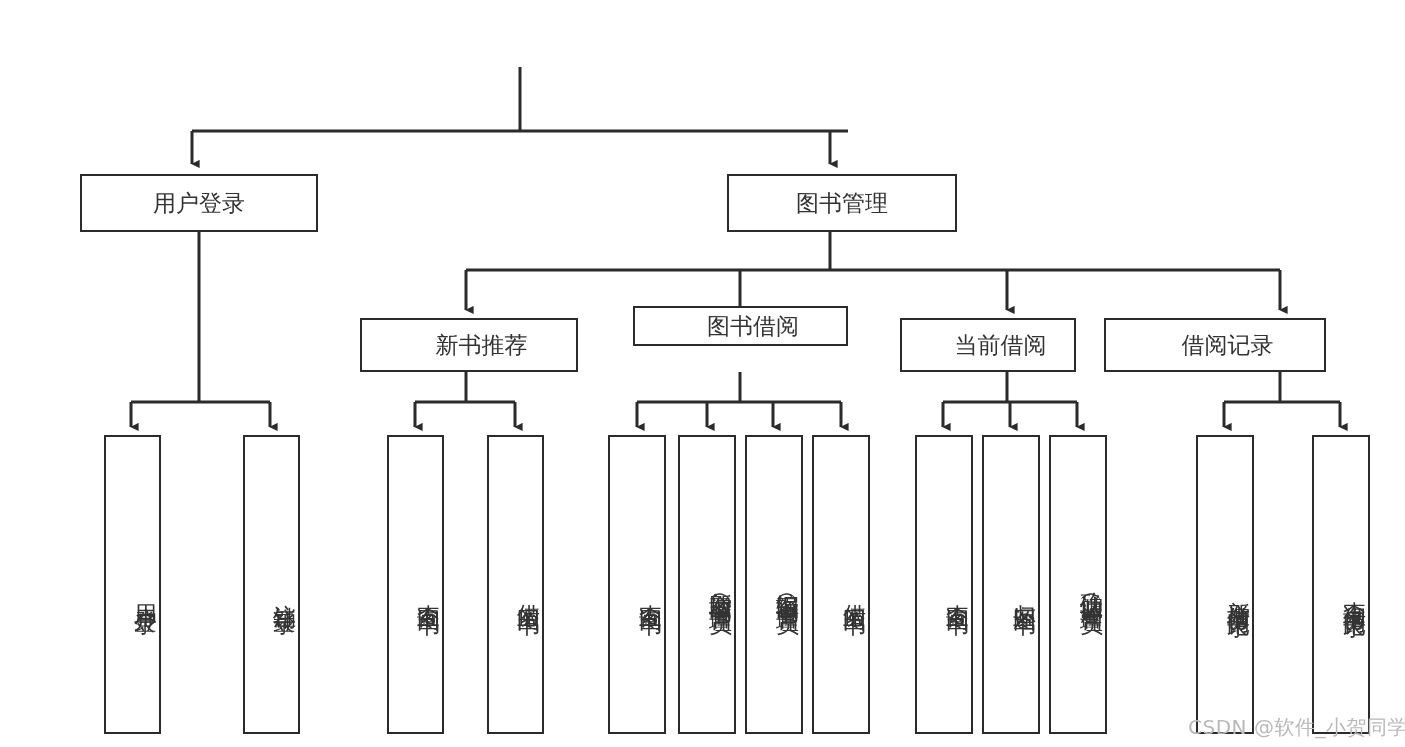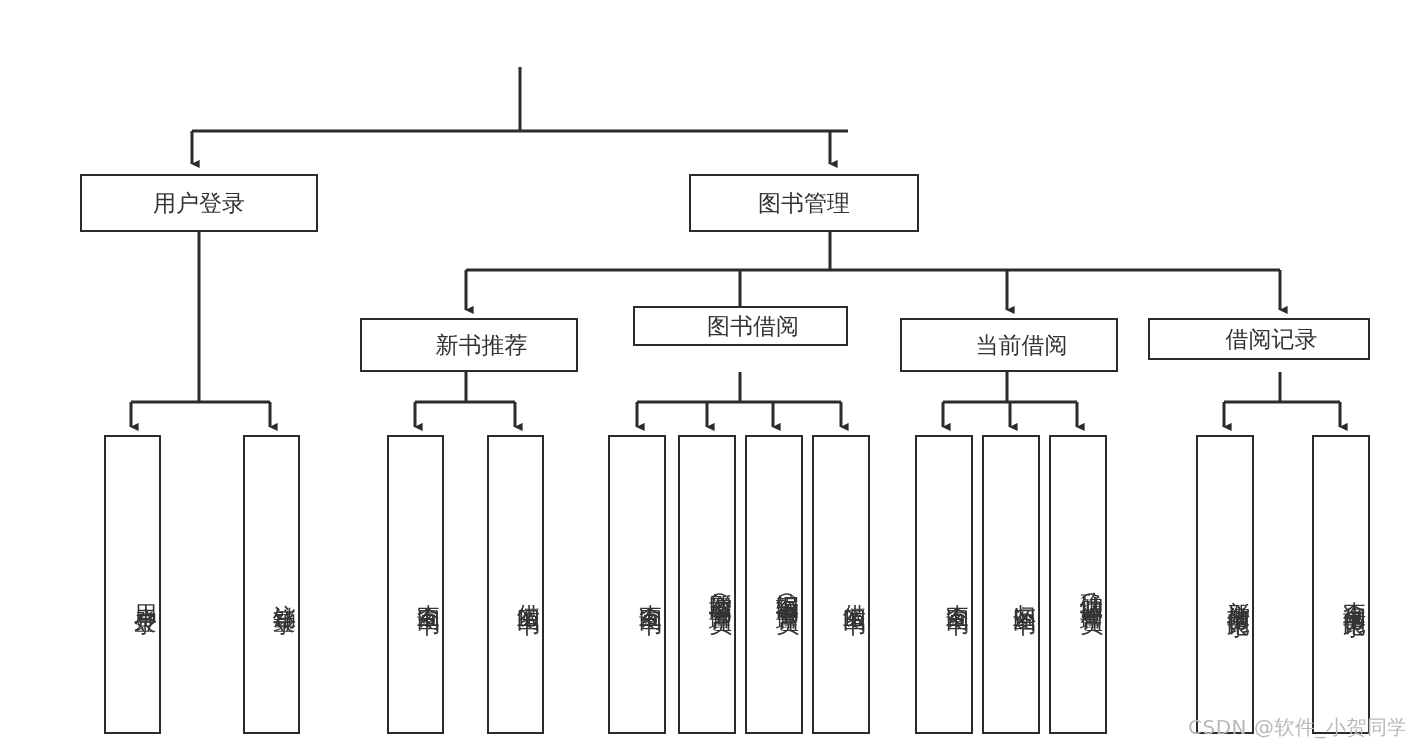--- a/index.html
+++ b/index.html
@@ -137,29 +137,29 @@
       <path d="M 1280 372 L 1280 402"></path>
       <path d="M 1224 402 L 1340 402"></path>
       <path d="M 1224 402 L 1224 427" marker-end="url(#arrowhead)"></path>
       <path d="M 1340 402 L 1340 427" marker-end="url(#arrowhead)"></path>
     </g>
   </svg>
 
 
   <div class="node node-l2" style="left:80px; top:174px; width:238px; height:58px;">用户登录</div>
 
-  <div class="node node-l2" style="left:689px; top:174px; width:230px; height:58px;">图书管理</div>
+  <div class="node node-l2" style="left:727px; top:174px; width:230px; height:58px;">图书管理</div>
 
   <div class="node node-l3" style="left:360px; top:318px; width:218px; height:54px;">新书推荐</div>
 
   <div class="node node-l3" style="left:633px; top:306px; width:215px; height:40px;">图书借阅</div>
 
-  <div class="node node-l3" style="left:900px; top:318px; width:218px; height:54px;">当前借阅</div>
+  <div class="node node-l3" style="left:900px; top:318px; width:176px; height:54px;">当前借阅</div>
 
-  <div class="node node-l3" style="left:1148px; top:318px; width:222px; height:42px;">借阅记录</div>
+  <div class="node node-l3" style="left:1104px; top:318px; width:222px; height:54px;">借阅记录</div>
 
   <div class="node node-leaf" style="left:104px; top:435px; width:57px; height:299px;">用户登录</div>
 
   <div class="node node-leaf" style="left:243px; top:435px; width:57px; height:299px;">注销登录</div>
 
   <div class="node node-leaf" style="left:387px; top:435px; width:57px; height:299px;">查询图书</div>
 
   <div class="node node-leaf" style="left:487px; top:435px; width:57px; height:299px;">借阅图书</div>
 
   <div class="node node-leaf" style="left:608px; top:435px; width:58px; height:299px;">查询图书</div>

